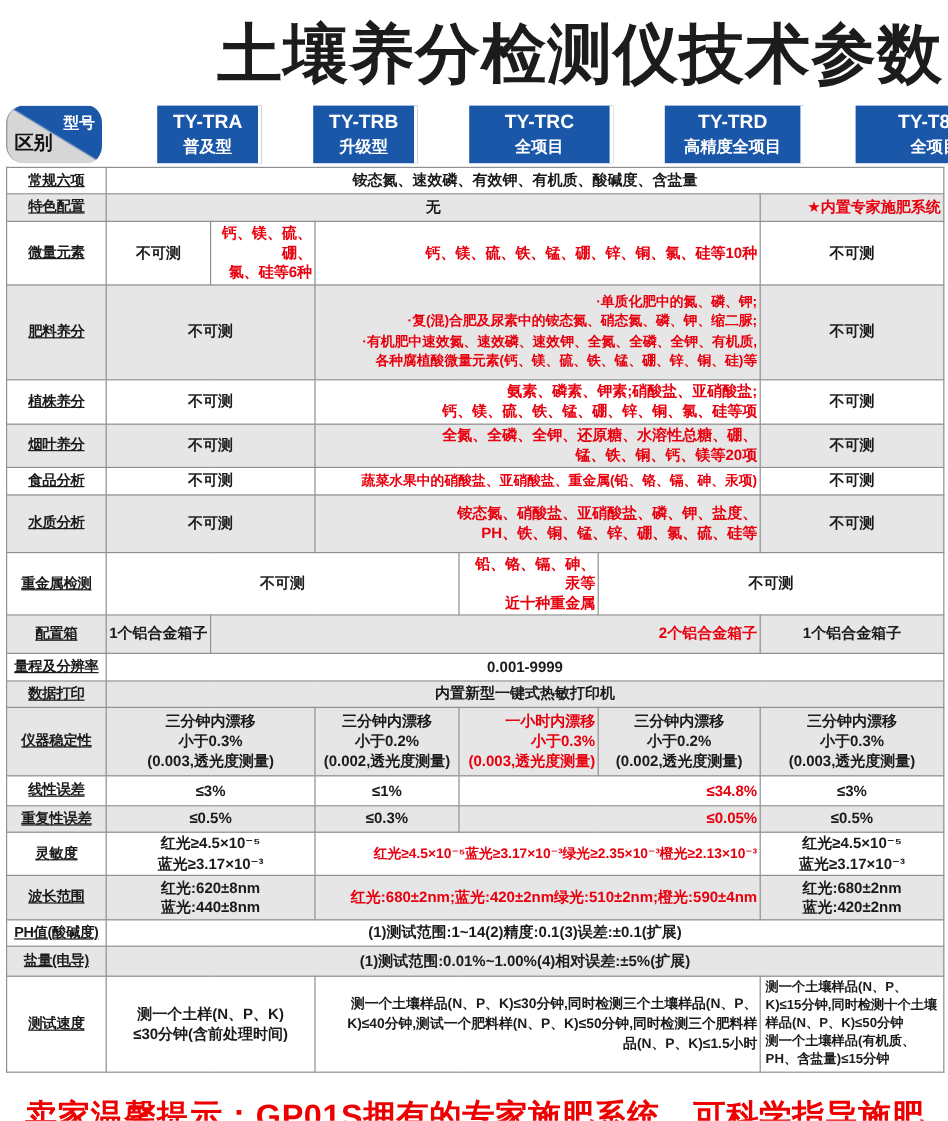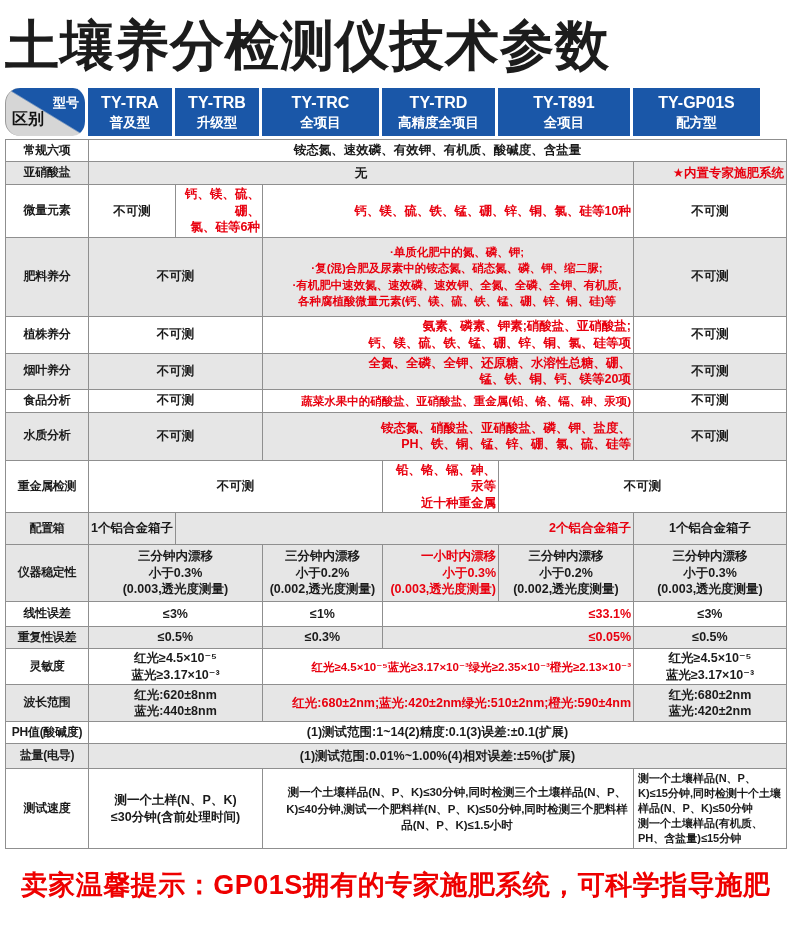--- a/index.html
+++ b/index.html
@@ -1,36 +1,36 @@
 <!DOCTYPE html>
 <html><head>
 <meta charset="utf-8">
 <style>
   html,body{margin:0;padding:0;background:#fff;}
   body{width:790px;height:934px;font-family:"Liberation Sans","DejaVu Sans",sans-serif;color:#1b1b1b;}
   .page{width:781px;padding:0 4px 0 5px;}
-  .title{text-align:left;font-size:54px;font-weight:900;letter-spacing:1px;color:#1c1c1c;margin:0;padding:14px 0 12px 0;line-height:1.15;}
+  .title{text-align:right;font-size:54px;font-weight:900;letter-spacing:1px;color:#1c1c1c;margin:0;padding:14px 0 12px 0;line-height:1.15;}
   
   .thead{display:flex;width:781px;}
-  .hcell{background:#1a57a8;color:#fff;text-align:center;box-sizing:border-box;border-right:3px solid #fff;padding:4px 0 5px 0;flex:none;display:flex;flex-direction:column;justify-content:center;}
+  .hcell{background:#1a57a8;color:#fff;text-align:center;box-sizing:border-box;border-right:3px solid #fff;padding:4px 0 5px 0;flex:none;display:flex;flex-direction:column;justify-content:center;margin-left:43px;}
   .hcell:last-child{border-right:none;}
   .hname{font-size:16px;font-weight:bold;line-height:1.35;}
   .hsub{font-size:13.5px;font-weight:bold;line-height:1.3;}
   .corner{position:relative;width:83px;flex:none;box-sizing:border-box;border-right:3px solid #fff;border-left:1px solid #999;
           background:linear-gradient(to bottom left,#1a57a8 49%,#d6d6d6 51%);border-radius:15px;}
   .corner .top{position:absolute;top:6px;right:6px;color:#fff;font-size:13px;font-weight:bold;}
   .corner .bot{position:absolute;bottom:6px;left:6px;color:#111;font-size:16px;font-weight:bold;}
   
   table.spec{border-collapse:collapse;table-layout:fixed;width:781px;margin-top:3px;}
   .spec td{border:1px solid #8f8f8f;text-align:center;vertical-align:middle;font-size:12.5px;font-weight:bold;
            color:#1b1b1b;white-space:pre-line;line-height:1.32;padding:1px 2px;box-sizing:border-box;}
   tr.alt td{background:#e6e6e6;}
-  td.lbl{font-size:12px;white-space:nowrap;padding:0;letter-spacing:-0.3px;}
+  td.lbl{font-size:12px;white-space:nowrap;padding:0;letter-spacing:-0.3px;text-decoration:underline;}
   td.red{color:#e8000f;text-align:right;}
-  td.left{text-align:center;padding-left:20px;}
+  td.left{text-align:right;padding-left:20px;}
   td.dense{font-size:11.5px;line-height:1.42;}
   td.small{font-size:11px;line-height:1.36;text-align:left;padding-left:4px;padding-right:3px;}
   td.nowrap{white-space:nowrap;}
   .footer-note{color:#ee0000;font-weight:900;font-size:27px;text-align:center;margin:18px 0 0 0;letter-spacing:0.5px;}
 </style>
 </head>
 <body>
 
 <div class="page">
 
@@ -76,21 +76,21 @@
         <col style="width:116px">
         <col style="width:135px">
         <col style="width:153px">
     </colgroup>
     <tbody>
       <tr style="height:22px">
         <td class="lbl">常规六项</td>
         <td colspan="6">铵态氮、速效磷、有效钾、有机质、酸碱度、含盐量</td>
       </tr>
       <tr class="alt" style="height:23px">
-        <td class="lbl">亚硝酸盐</td>
+        <td class="lbl">特色配置</td>
         <td colspan="5">无</td>
         <td class="red nowrap">★内置专家施肥系统</td>
       </tr>
       <tr style="height:38px">
         <td class="lbl">微量元素</td>
         <td>不可测</td>
         <td class="red">钙、镁、硫、硼、
 氯、硅等6种</td>
         <td colspan="3" class="red nowrap">钙、镁、硫、铁、锰、硼、锌、铜、氯、硅等10种</td>
         <td>不可测</td>
@@ -136,20 +136,28 @@
         <td colspan="3">不可测</td>
         <td class="red">铅、铬、镉、砷、汞等
 近十种重金属</td>
         <td colspan="2">不可测</td>
       </tr>
       <tr class="alt" style="height:32px">
         <td class="lbl">配置箱</td>
         <td>1个铝合金箱子</td>
         <td colspan="4" class="red">2个铝合金箱子</td>
         <td>1个铝合金箱子</td>
+      </tr>
+      <tr style="height:23px">
+        <td class="lbl">量程及分辨率</td>
+        <td colspan="6">0.001-9999</td>
+      </tr>
+      <tr class="alt" style="height:22px">
+        <td class="lbl">数据打印</td>
+        <td colspan="6">内置新型一键式热敏打印机</td>
       </tr>
       <tr class="alt" style="height:57px">
         <td class="lbl">仪器稳定性</td>
         <td colspan="2">三分钟内漂移
 小于0.3%
 (0.003,透光度测量)</td>
         <td>三分钟内漂移
 小于0.2%
 (0.002,透光度测量)</td>
         <td class="red">一小时内漂移
@@ -159,21 +167,21 @@
 小于0.2%
 (0.002,透光度测量)</td>
         <td>三分钟内漂移
 小于0.3%
 (0.003,透光度测量)</td>
       </tr>
       <tr style="height:25px">
         <td class="lbl">线性误差</td>
         <td colspan="2">≤3%</td>
         <td>≤1%</td>
-        <td colspan="2" class="red">≤33.1%</td>
+        <td colspan="2" class="red">≤34.8%</td>
         <td>≤3%</td>
       </tr>
       <tr class="alt" style="height:22px">
         <td class="lbl">重复性误差</td>
         <td colspan="2">≤0.5%</td>
         <td>≤0.3%</td>
         <td colspan="2" class="red">≤0.05%</td>
         <td>≤0.5%</td>
       </tr>
       <tr style="height:35px">

